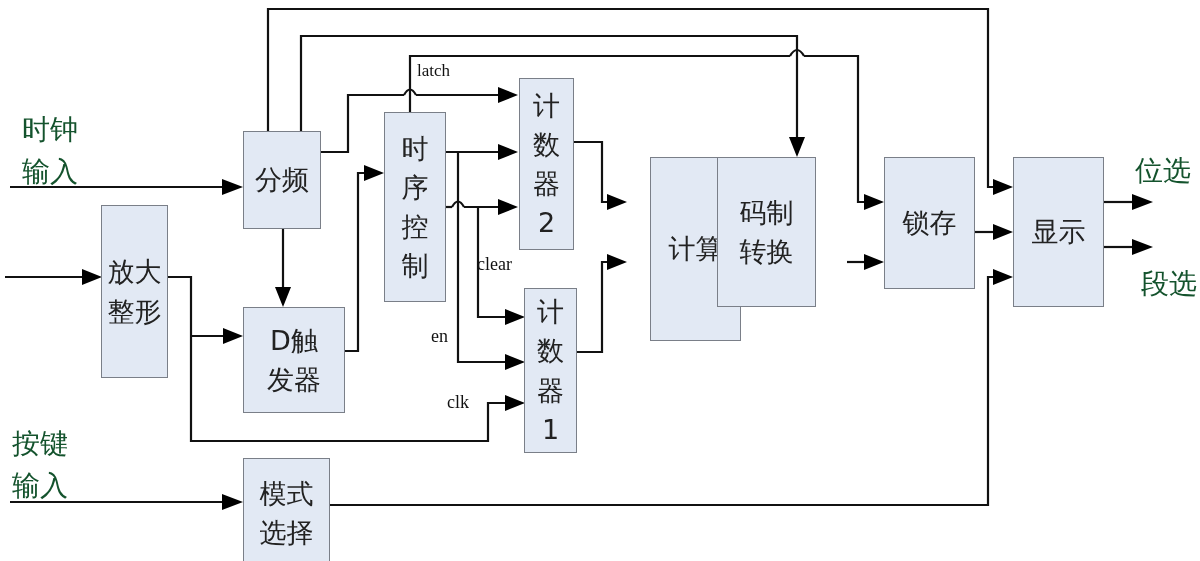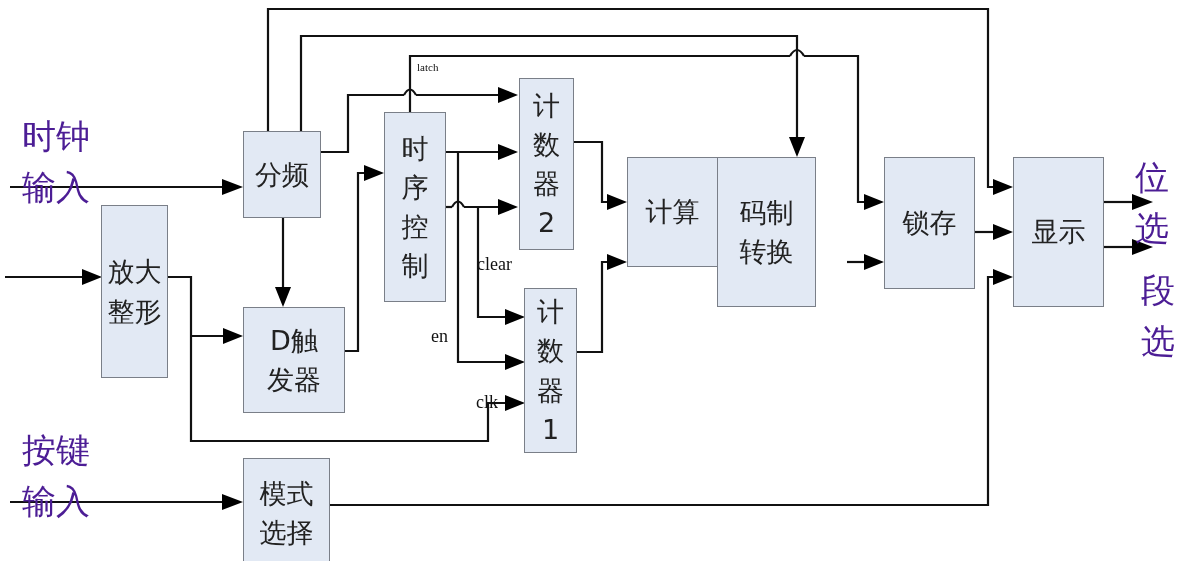--- a/index.html
+++ b/index.html
@@ -1,22 +1,22 @@
 <!DOCTYPE html>
 <html><head>
 <meta charset="utf-8">
 <style>
   html,body{margin:0;padding:0;background:#fff;}
   body{width:1200px;height:561px;position:relative;overflow:hidden;font-family:"DejaVu Serif","Liberation Serif",serif;}
   #diagram{position:absolute;left:0;top:0;width:1200px;height:561px;}
   .blk{position:absolute;background:#e2e9f4;border:1.5px solid #7a7f88;box-sizing:border-box;display:flex;align-items:center;justify-content:center;text-align:center;color:#222;font-size:27px;line-height:1.45;font-family:"DejaVu Sans","Liberation Sans",sans-serif;}
   .blk span{white-space:pre-line;}
-  .lbl{position:absolute;color:#4c1d95;font-size:34px;line-height:1.5;font-family:Liberation Serif, serif;white-space:pre-line;}
+  .lbl{position:absolute;color:#14532d;font-size:28px;line-height:1.5;font-family:Liberation Mono, monospace;white-space:pre-line;}
   .sig{position:absolute;color:#111;font-family:"Liberation Serif","DejaVu Serif",serif;font-size:18px;}
-  .sig.small{font-size:11px;}
+  .sig.small{font-size:17px;}
   svg line, svg polyline, svg path{stroke:#111;stroke-width:2.2;fill:none;}
   svg polygon{fill:#000;stroke:none;}
 </style>
 </head>
 <body>
 
 <div id="diagram">
   <svg width="1200" height="561" style="position:absolute;left:0;top:0">
 
     <line x1="10" y1="187" x2="225" y2="187"></line>
@@ -88,27 +88,27 @@
     <polygon points="243,502 222,494 222,510"></polygon>
 
     <line x1="1103" y1="202" x2="1135" y2="202"></line>
     <polygon points="1153,202 1132,194 1132,210"></polygon>
     <line x1="1103" y1="247" x2="1135" y2="247"></line>
     <polygon points="1153,247 1132,239 1132,255"></polygon>
   </svg>
 
   <div class="lbl" style="left:22px;top:111px">时钟
 输入</div>
-  <div class="lbl" style="left:22px;top:425px">按键
+  <div class="lbl" style="left:12px;top:425px">按键
 输入</div>
 
   <div class="lbl" style="left:1135px;top:152px">位选</div>
   <div class="lbl" style="left:1141px;top:265px">段选</div>
 
-  <div class="blk" style="left:243px;top:131px;width:78px;height:87px">
+  <div class="blk" style="left:243px;top:131px;width:78px;height:98px">
       <span>分频</span>
     </div>
   <div class="blk" style="left:101px;top:205px;width:67px;height:173px">
       <span>放大
 整形</span>
     </div>
   <div class="blk" style="left:243px;top:307px;width:102px;height:106px">
       <span>D触
 发器</span>
     </div>
@@ -123,35 +123,35 @@
 数
 器
 2</span>
     </div>
   <div class="blk" style="left:524px;top:288px;width:53px;height:165px">
       <span>计
 数
 器
 1</span>
     </div>
-  <div class="blk" style="left:627px;top:157px;width:91px;height:110px">
+  <div class="blk" style="left:650px;top:157px;width:91px;height:184px">
       <span>计算</span>
     </div>
   <div class="blk" style="left:717px;top:157px;width:99px;height:150px">
       <span>码制
 转换</span>
     </div>
   <div class="blk" style="left:884px;top:157px;width:91px;height:132px">
       <span>锁存</span>
     </div>
   <div class="blk" style="left:1013px;top:157px;width:91px;height:150px">
       <span>显示</span>
     </div>
   <div class="blk" style="left:243px;top:458px;width:87px;height:110px">
       <span>模式
 选择</span>
     </div>
 
   <div class="sig small" style="left:417px;top:61px">latch</div>
   <div class="sig" style="left:477px;top:254px">clear</div>
   <div class="sig" style="left:431px;top:326px">en</div>
-  <div class="sig" style="left:476px;top:392px">clk</div>
+  <div class="sig" style="left:447px;top:392px">clk</div>
 </div>
 
 </body></html>

